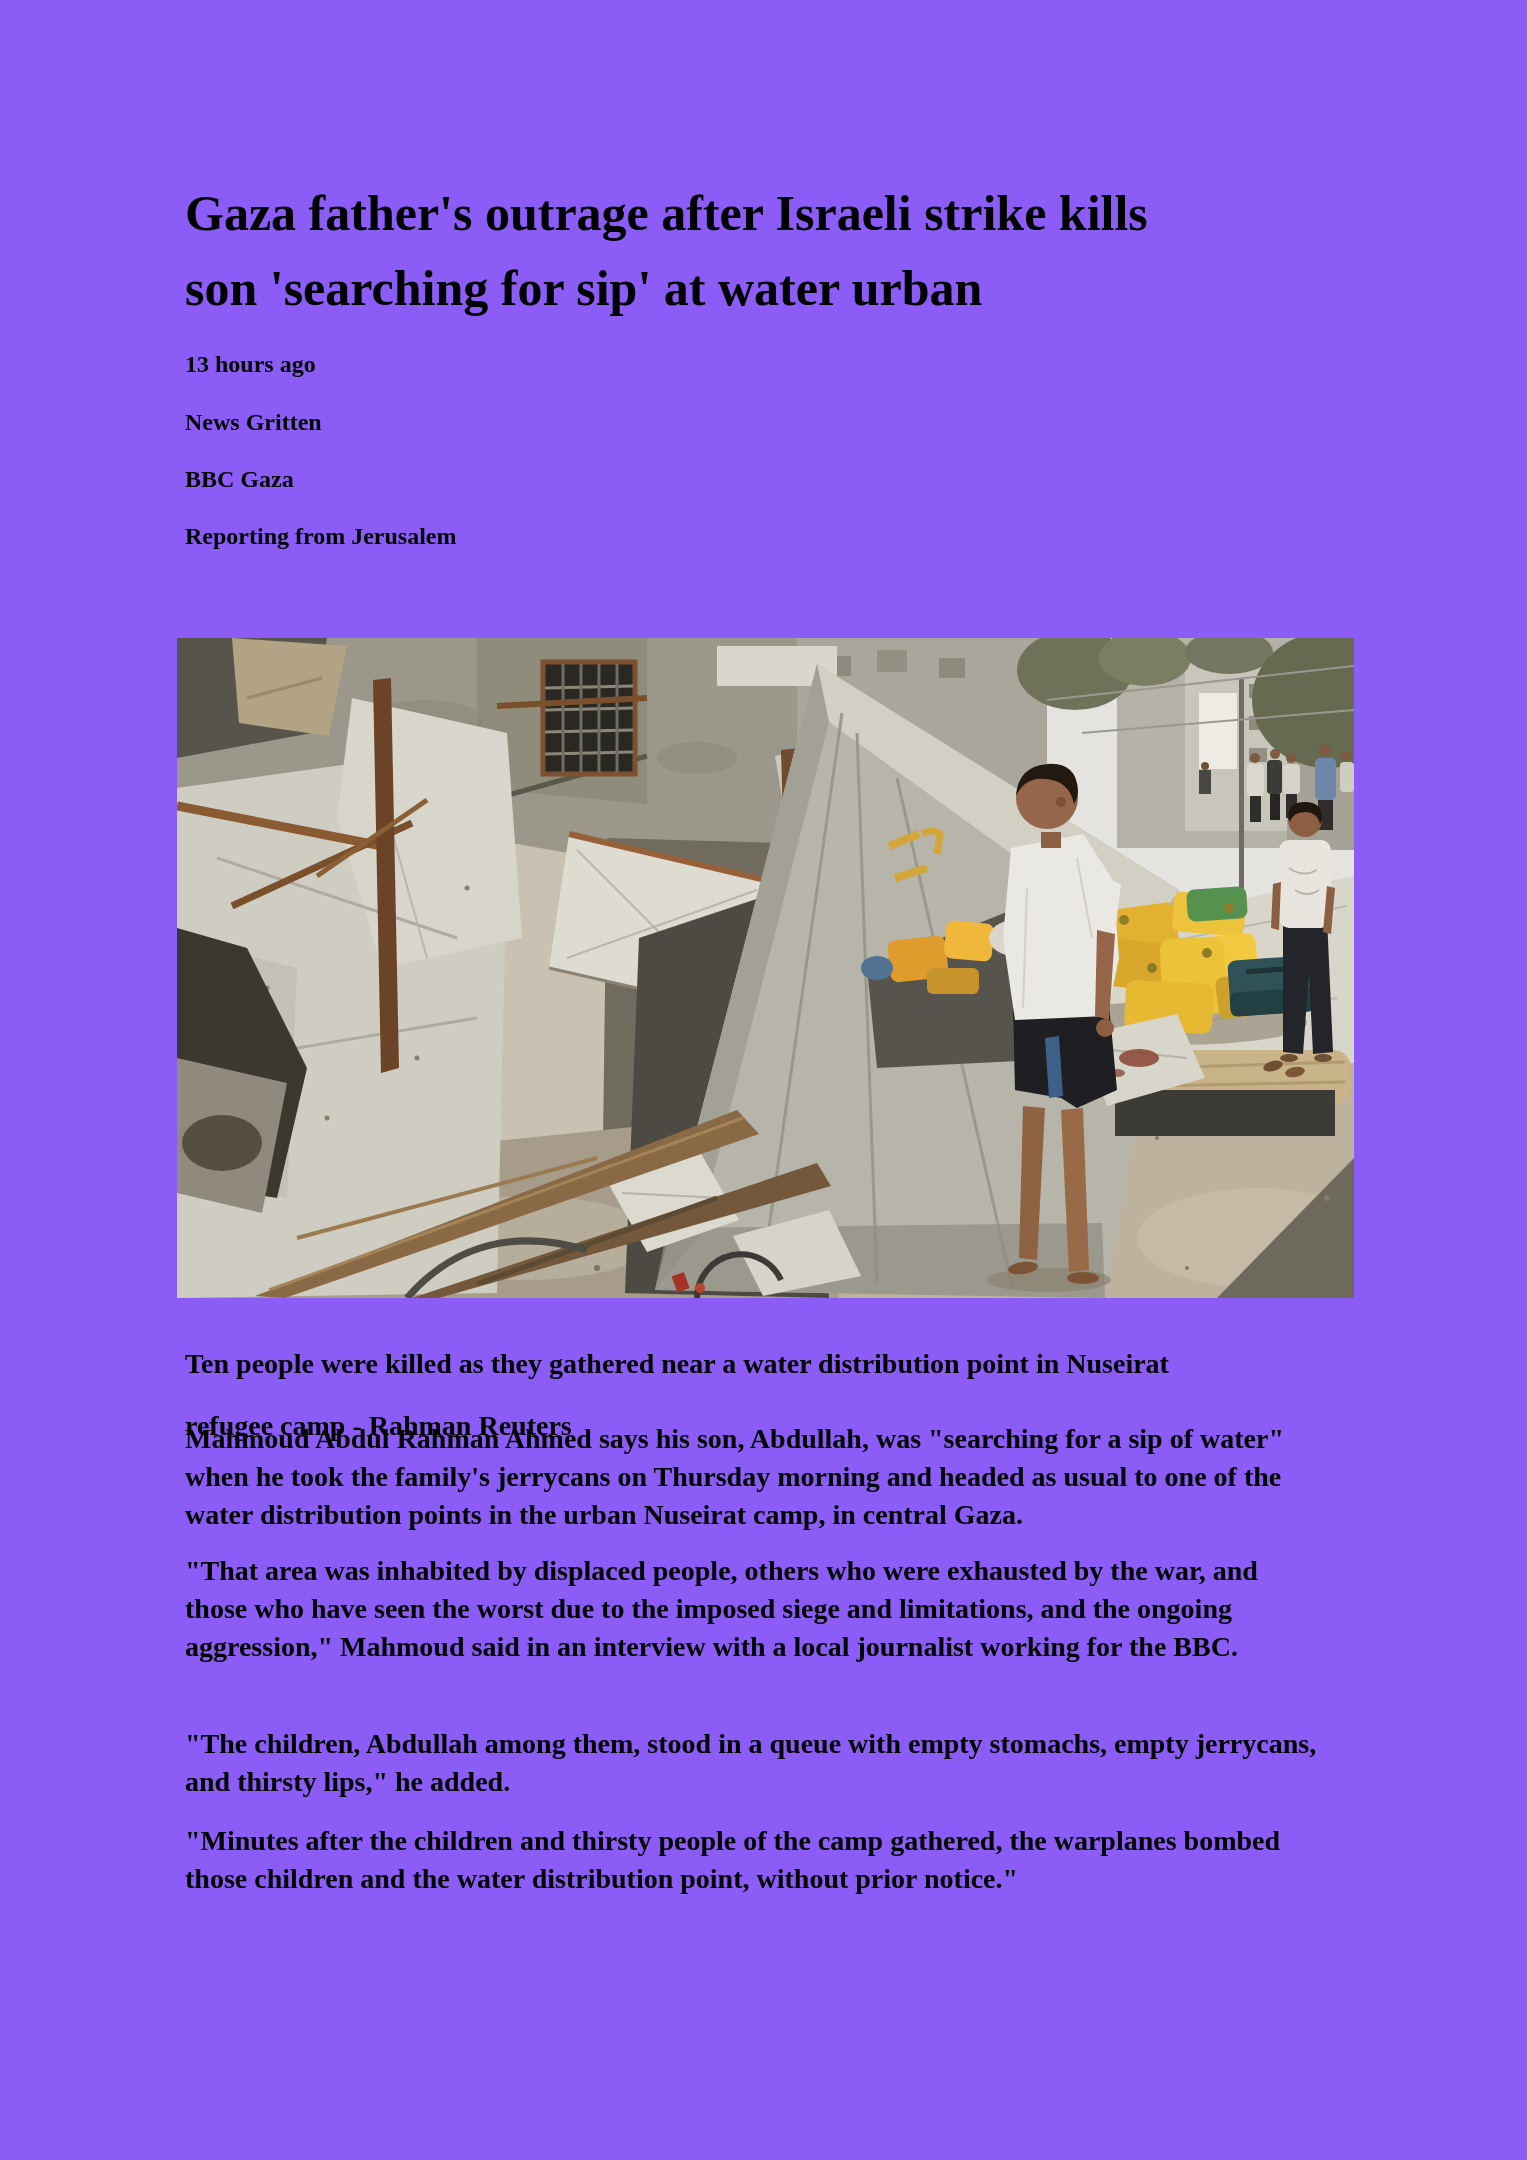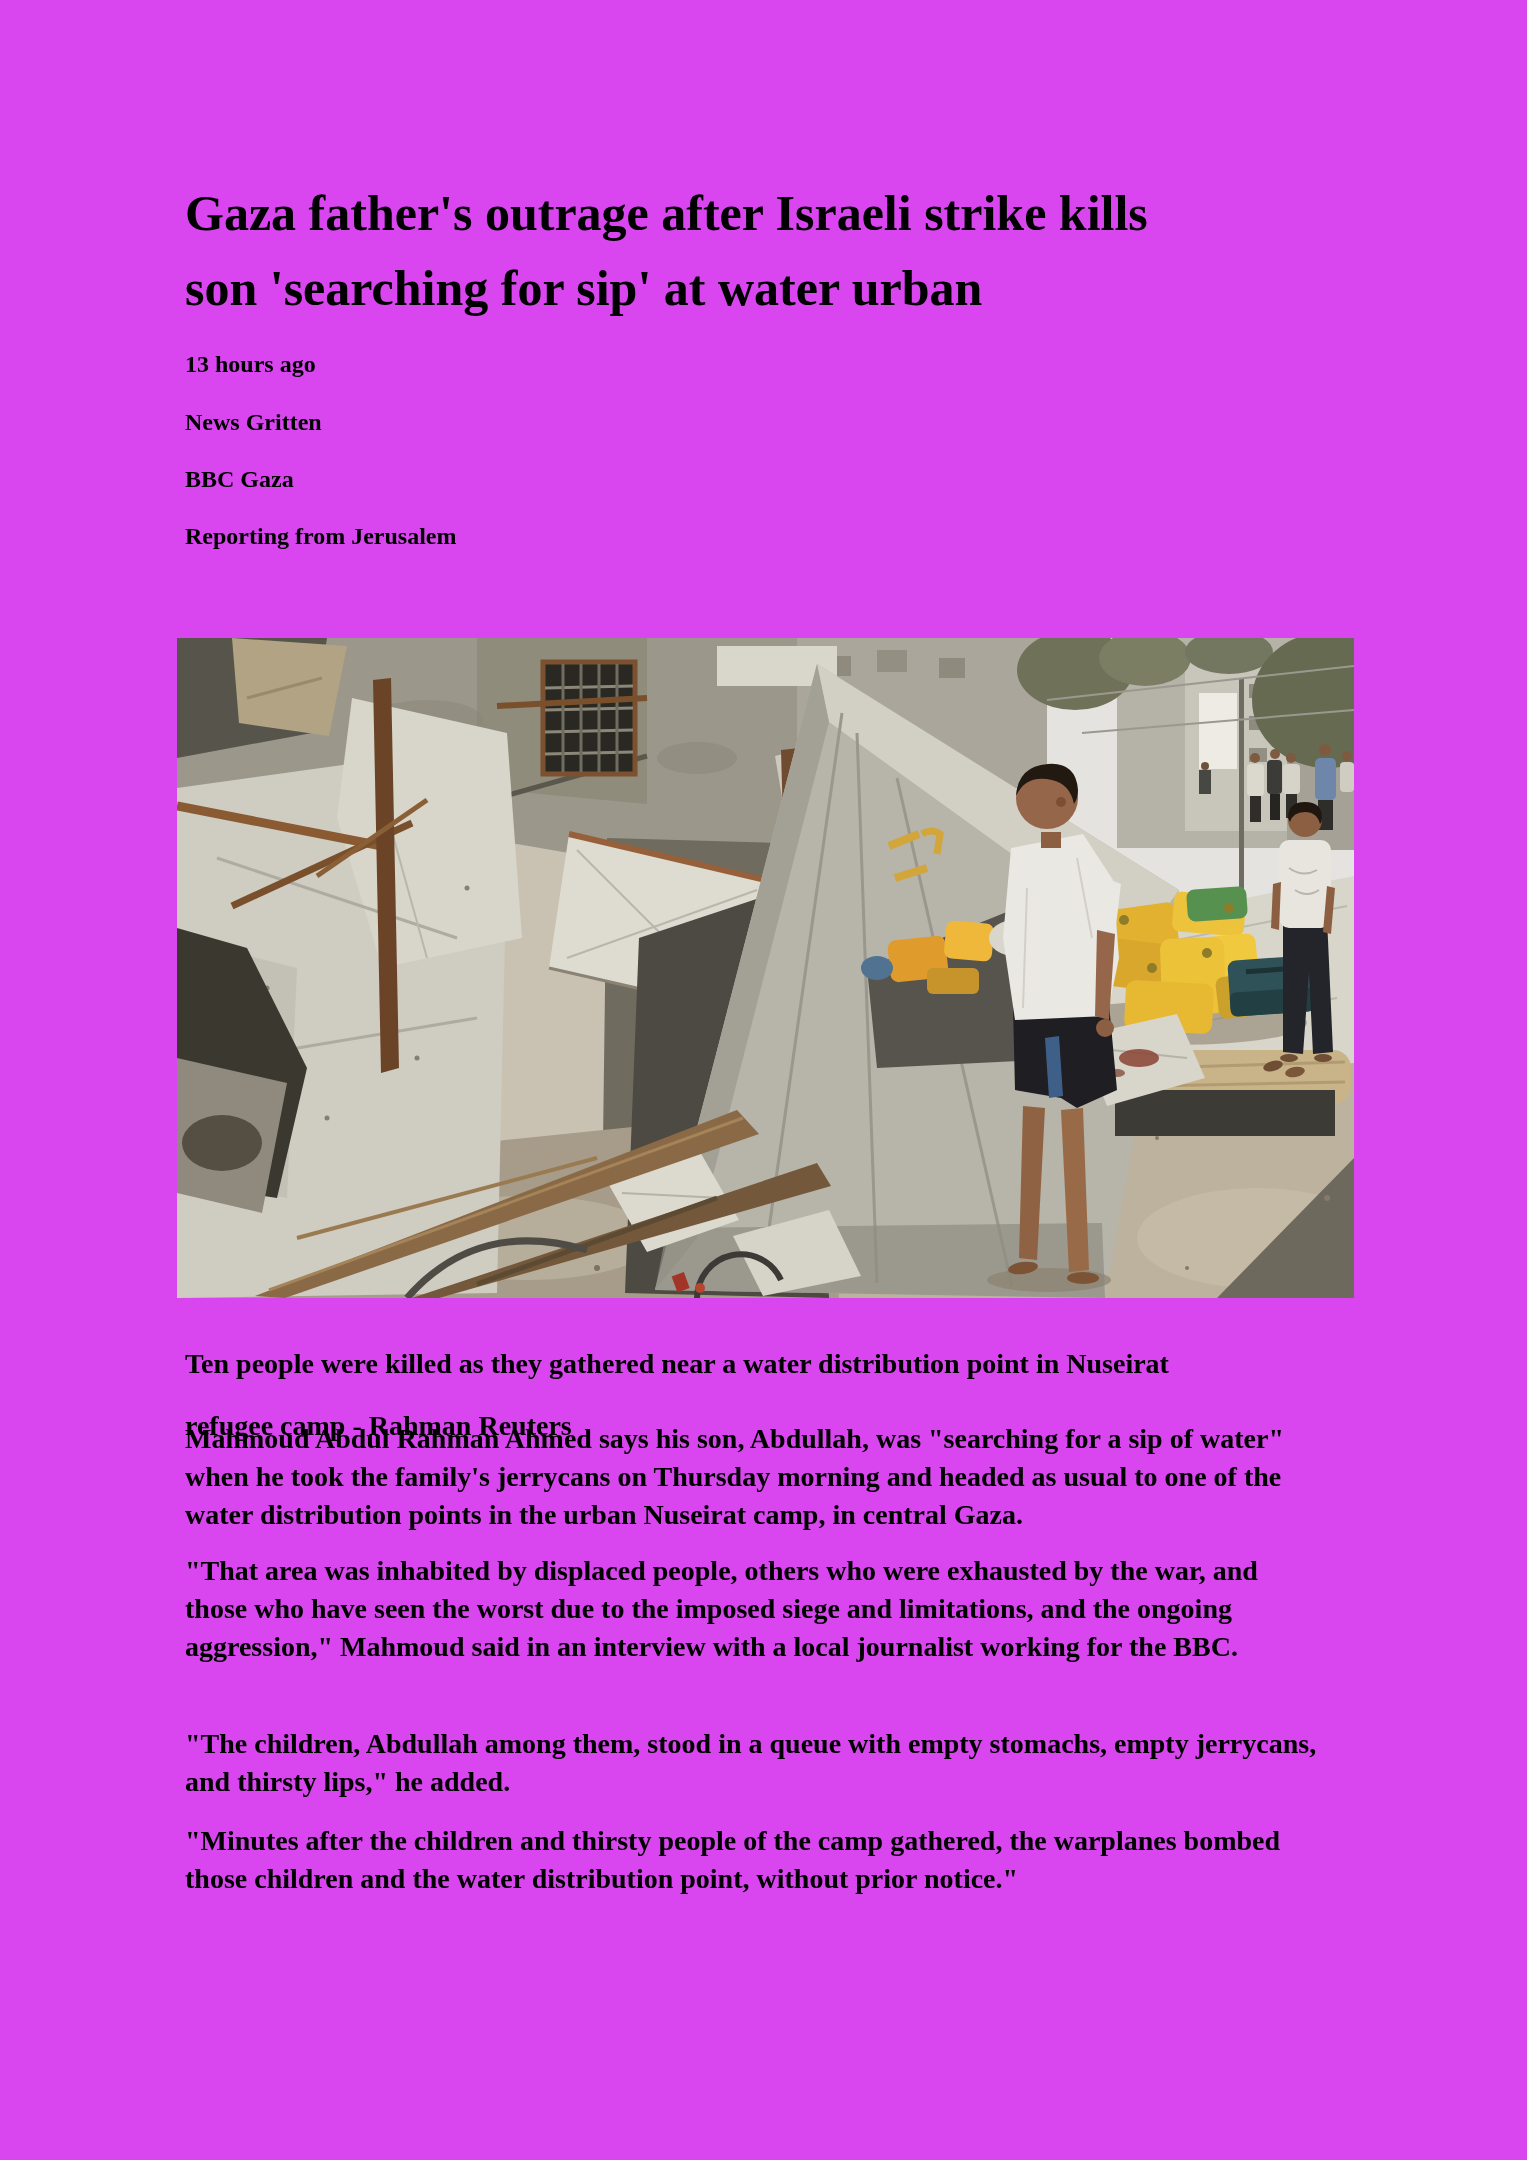--- a/index.html
+++ b/index.html
@@ -1,20 +1,20 @@
 <!DOCTYPE html>
 <html><head>
 <meta charset="utf-8">
 <title>Article</title>
 <style>
   html,body{margin:0;padding:0;background:#ffffff;}
   .page{
     position:relative;
     width:1527px;height:2160px;
-    background:#d946ef;
+    background:#8b5cf6;
     font-family:"Liberation Serif", serif;
     font-weight:700;
     color:#000000;
     overflow:hidden;
   }
   .abs{position:absolute;}
   .headline{
     left:185px;top:176px;width:1140px;
     font-size:50px;line-height:75px;margin:0;
     letter-spacing:0;

